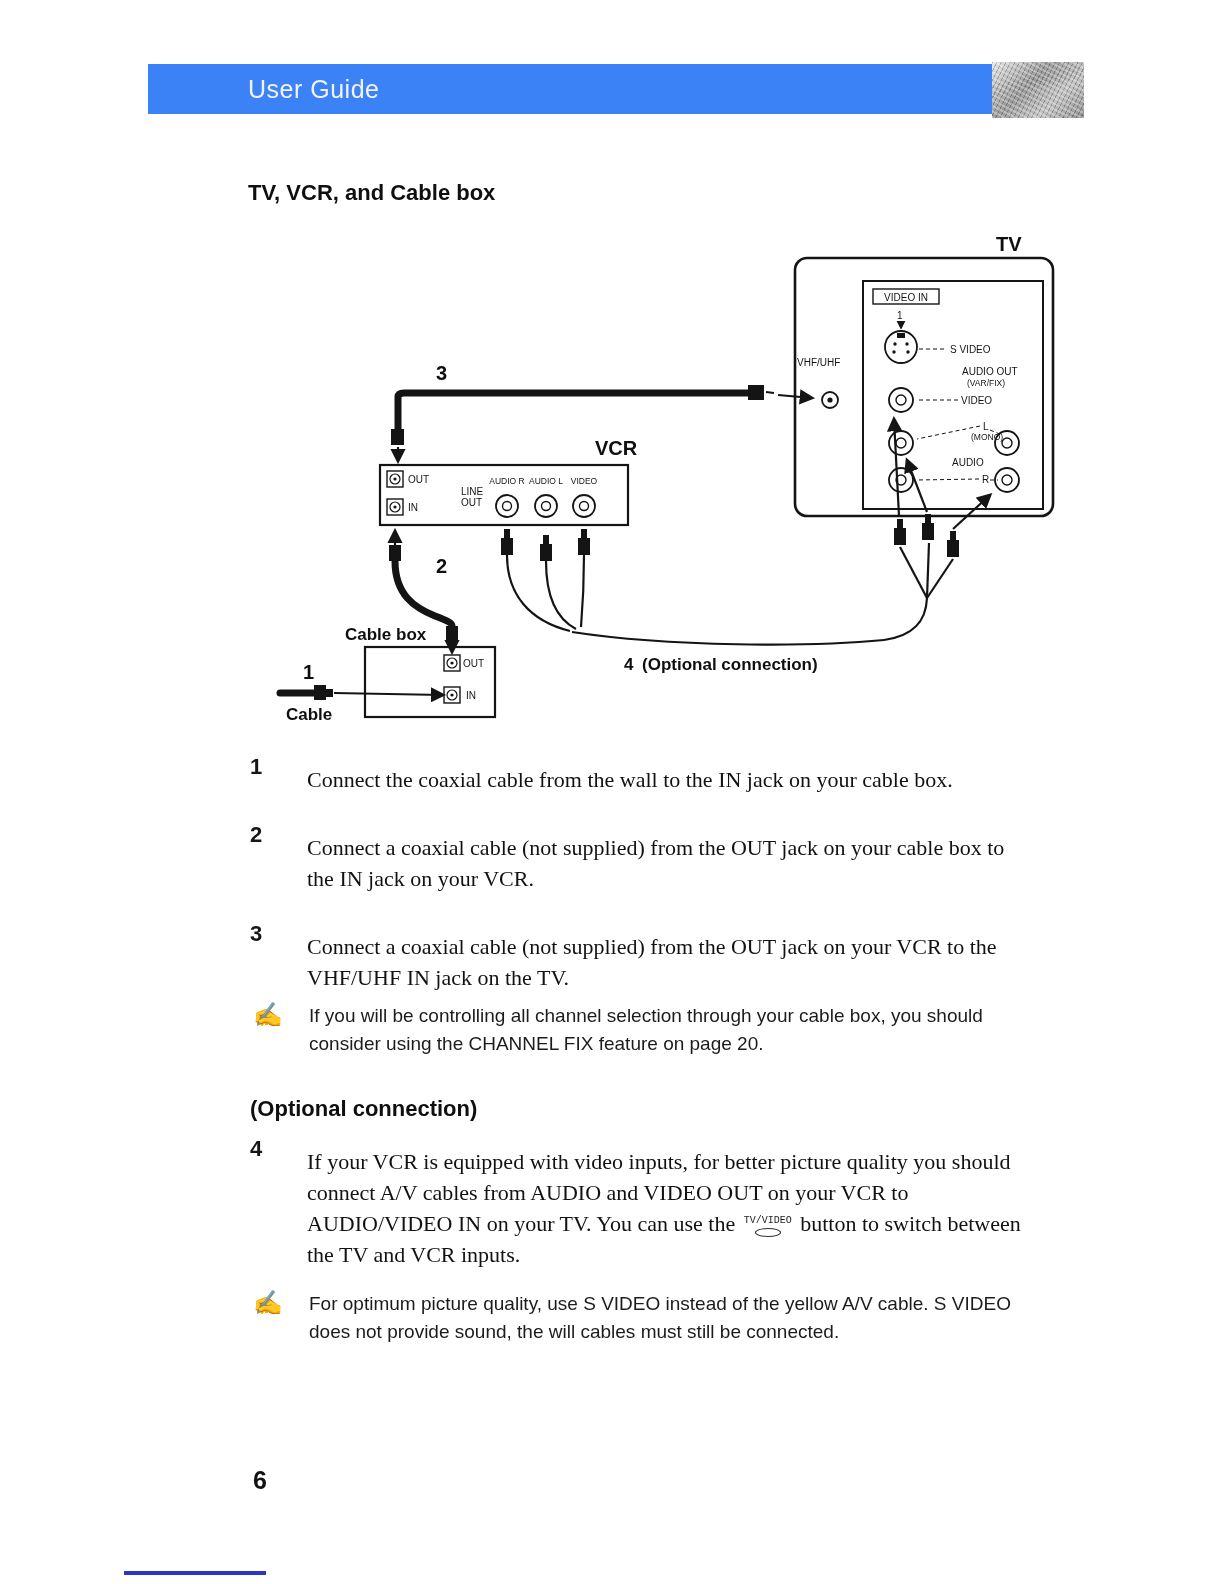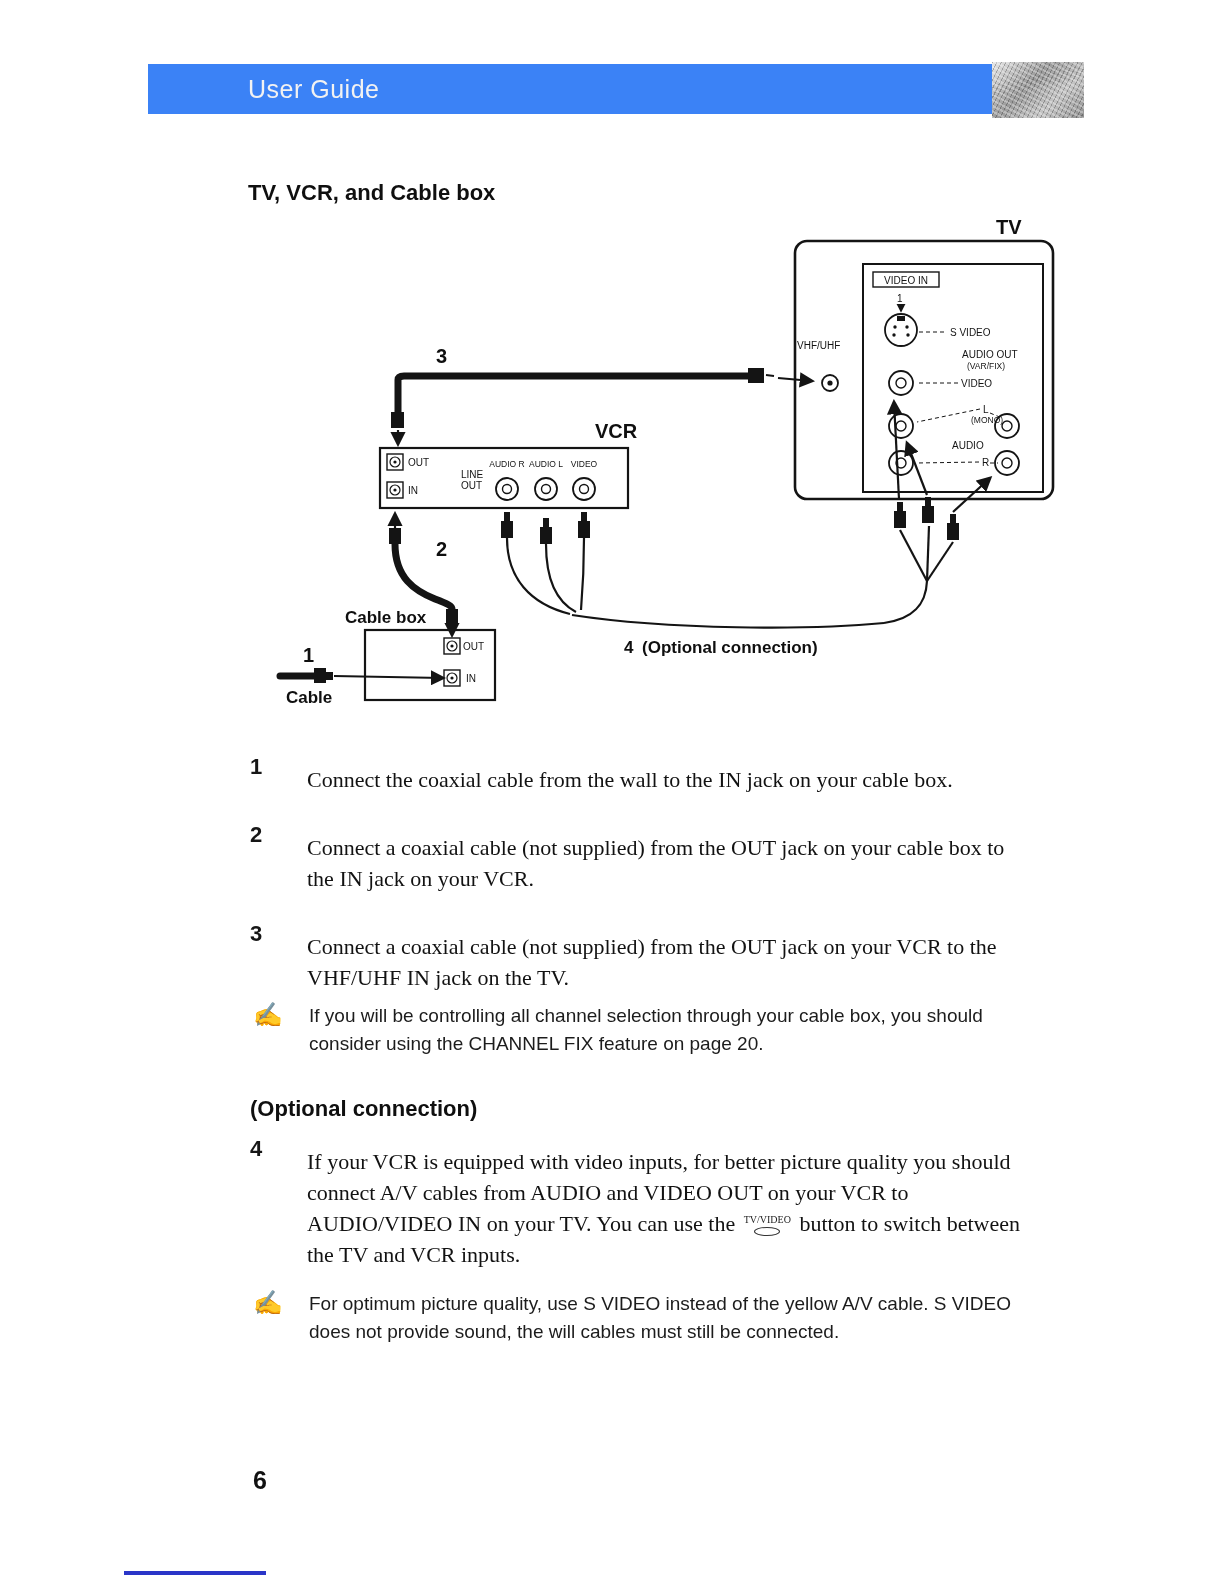--- a/index.html
+++ b/index.html
@@ -20,21 +20,21 @@
     position: absolute; right: -8px; top: -2px; width: 92px; height: 56px;
     background:
       repeating-linear-gradient(27deg, rgba(255,255,255,.30) 0 2px, rgba(255,255,255,0) 2px 5px),
       repeating-linear-gradient(117deg, rgba(0,0,0,.25) 0 1px, rgba(0,0,0,0) 1px 4px),
       linear-gradient(135deg, #e8e8e8, #9a9a9a 40%, #c4c4c4 68%, #8f8f8f);
   }
 
   .page-title { position: absolute; left: 248px; top: 180px; margin: 0; font-size: 22px; font-weight: bold; color: #0f0f0f; }
 
   
-  .diagram { position: absolute; left: 250px; top: 206px; width: 840px; height: 540px; text-align: right; }
+  .diagram { position: absolute; left: 250px; top: 223px; width: 840px; height: 540px; text-align: right; }
   .d-box  { fill: #fff; stroke: #141414; }
   .d-thick { fill: none; stroke: #141414; stroke-width: 7; stroke-linecap: round; stroke-linejoin: round; }
   .d-thin  { fill: none; stroke: #141414; stroke-width: 2.2; }
   .d-thin1 { fill: none; stroke: #141414; stroke-width: 1.3; }
   .d-dash  { fill: none; stroke: #141414; stroke-width: 1; stroke-dasharray: 4 3; }
   .d-fill  { fill: #141414; }
   text.d-tiny  { font: 10px "Liberation Sans", sans-serif; fill: #141414; }
   text.d-tiny2 { font: 8.5px "Liberation Sans", sans-serif; fill: #141414; }
   text.d-big   { font: bold 20px "Liberation Sans", sans-serif; fill: #0f0f0f; }
   text.d-med   { font: bold 17px "Liberation Sans", sans-serif; fill: #0f0f0f; }
@@ -52,21 +52,21 @@
   .note1 { left: 253px; top: 1002px; }
   .note2 { left: 253px; top: 1290px; }
 
   .optional-heading { position: absolute; left: 250px; top: 1096px; margin: 0; font-size: 22px; font-weight: bold; color: #0f0f0f; }
 
   .step4 { position: absolute; left: 250px; top: 1134px; display: flex; }
   .step4 .step-text { width: 740px; }
 
   
   .tvv { display: inline-block; vertical-align: 8px; margin: 0 3px; text-align: center; line-height: 0; }
-  .tvv-label { display: block; font-family: Liberation Serif, serif; font-size: 10px; line-height: 10px; color: #222; }
+  .tvv-label { display: block; font-family: Liberation Mono, monospace; font-size: 10px; line-height: 10px; color: #222; }
   .tvv-oval { display: block; width: 26px; height: 9px; border: 1.5px solid #333; border-radius: 50% / 50%; margin: 2px auto 0; }
 
   .page-number { position: absolute; left: 253px; top: 1466px; font-size: 25px; font-weight: bold; color: #111; }
   .blue-line { position: absolute; left: 124px; top: 1571px; width: 142px; height: 4px; background: #2a35c8; }
 </style>
 </head>
 <body>
 
 <div class="sheet">
 

